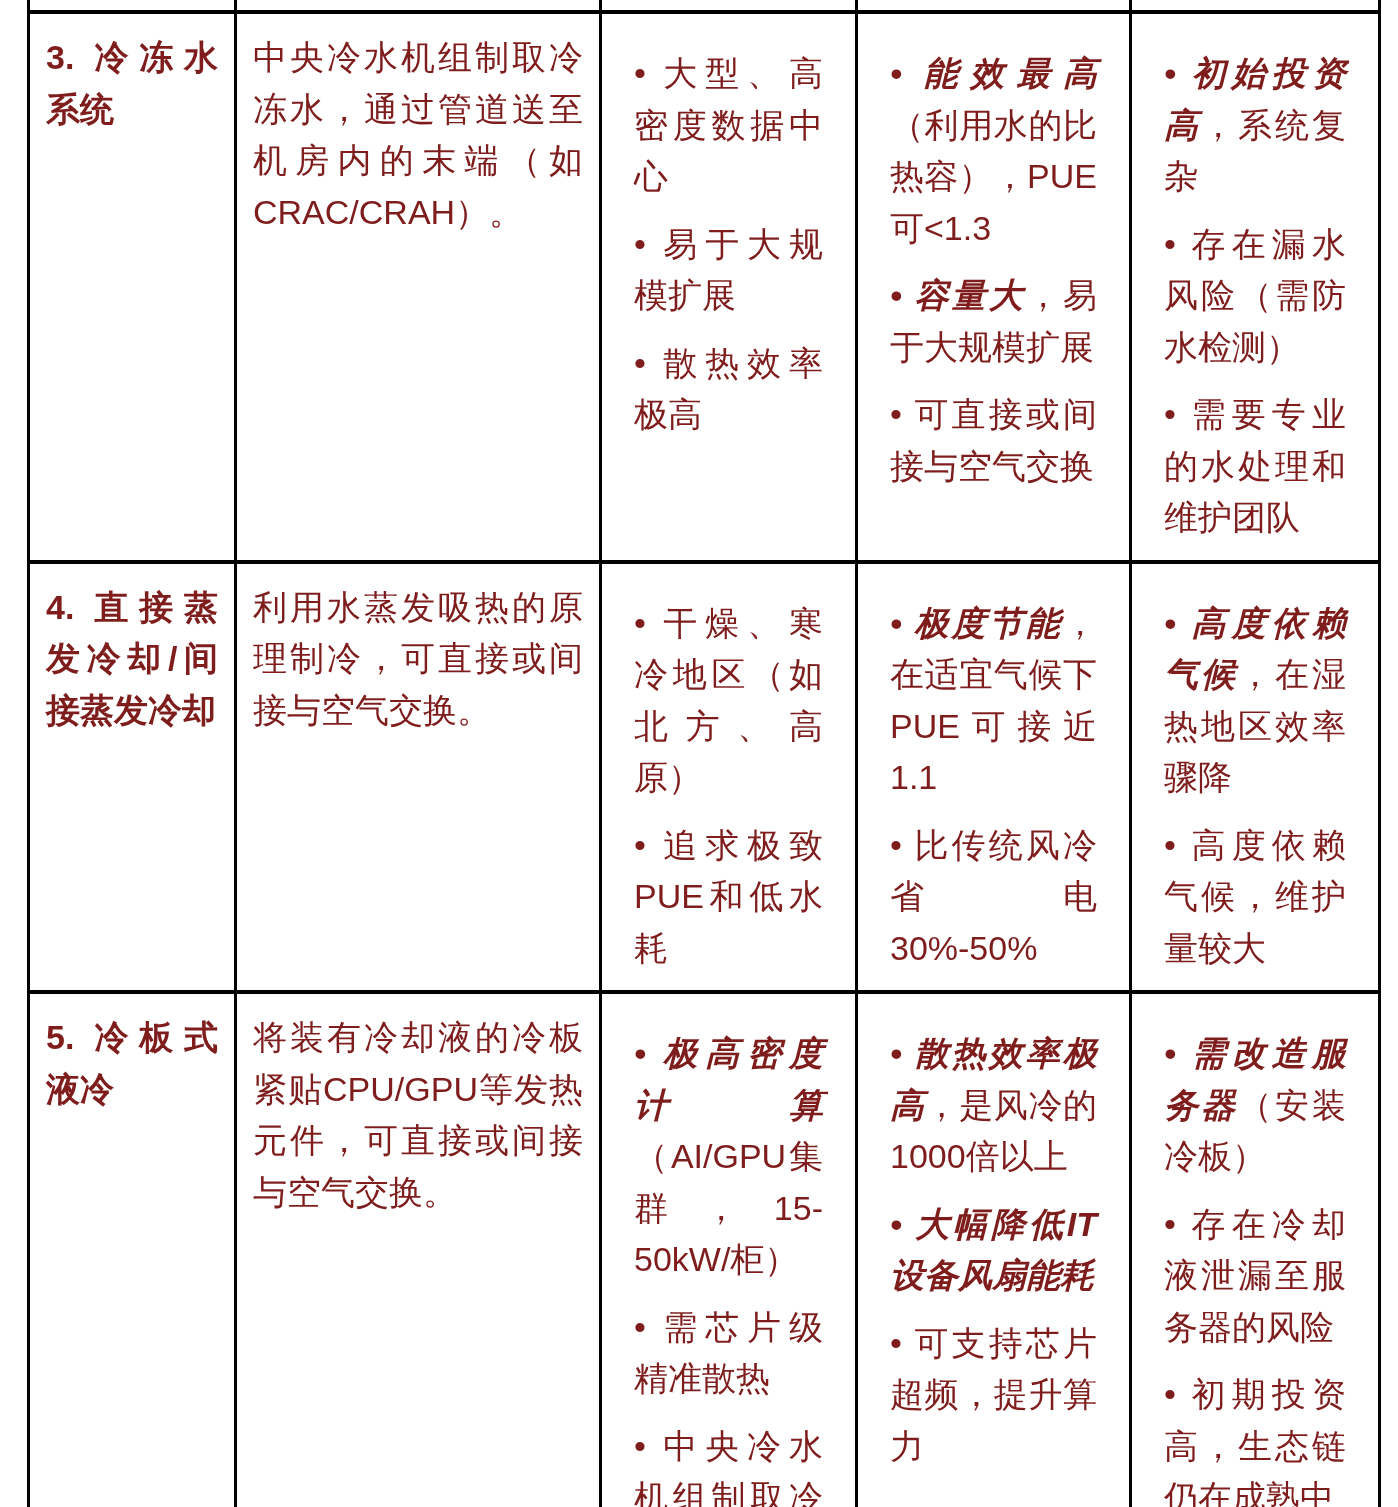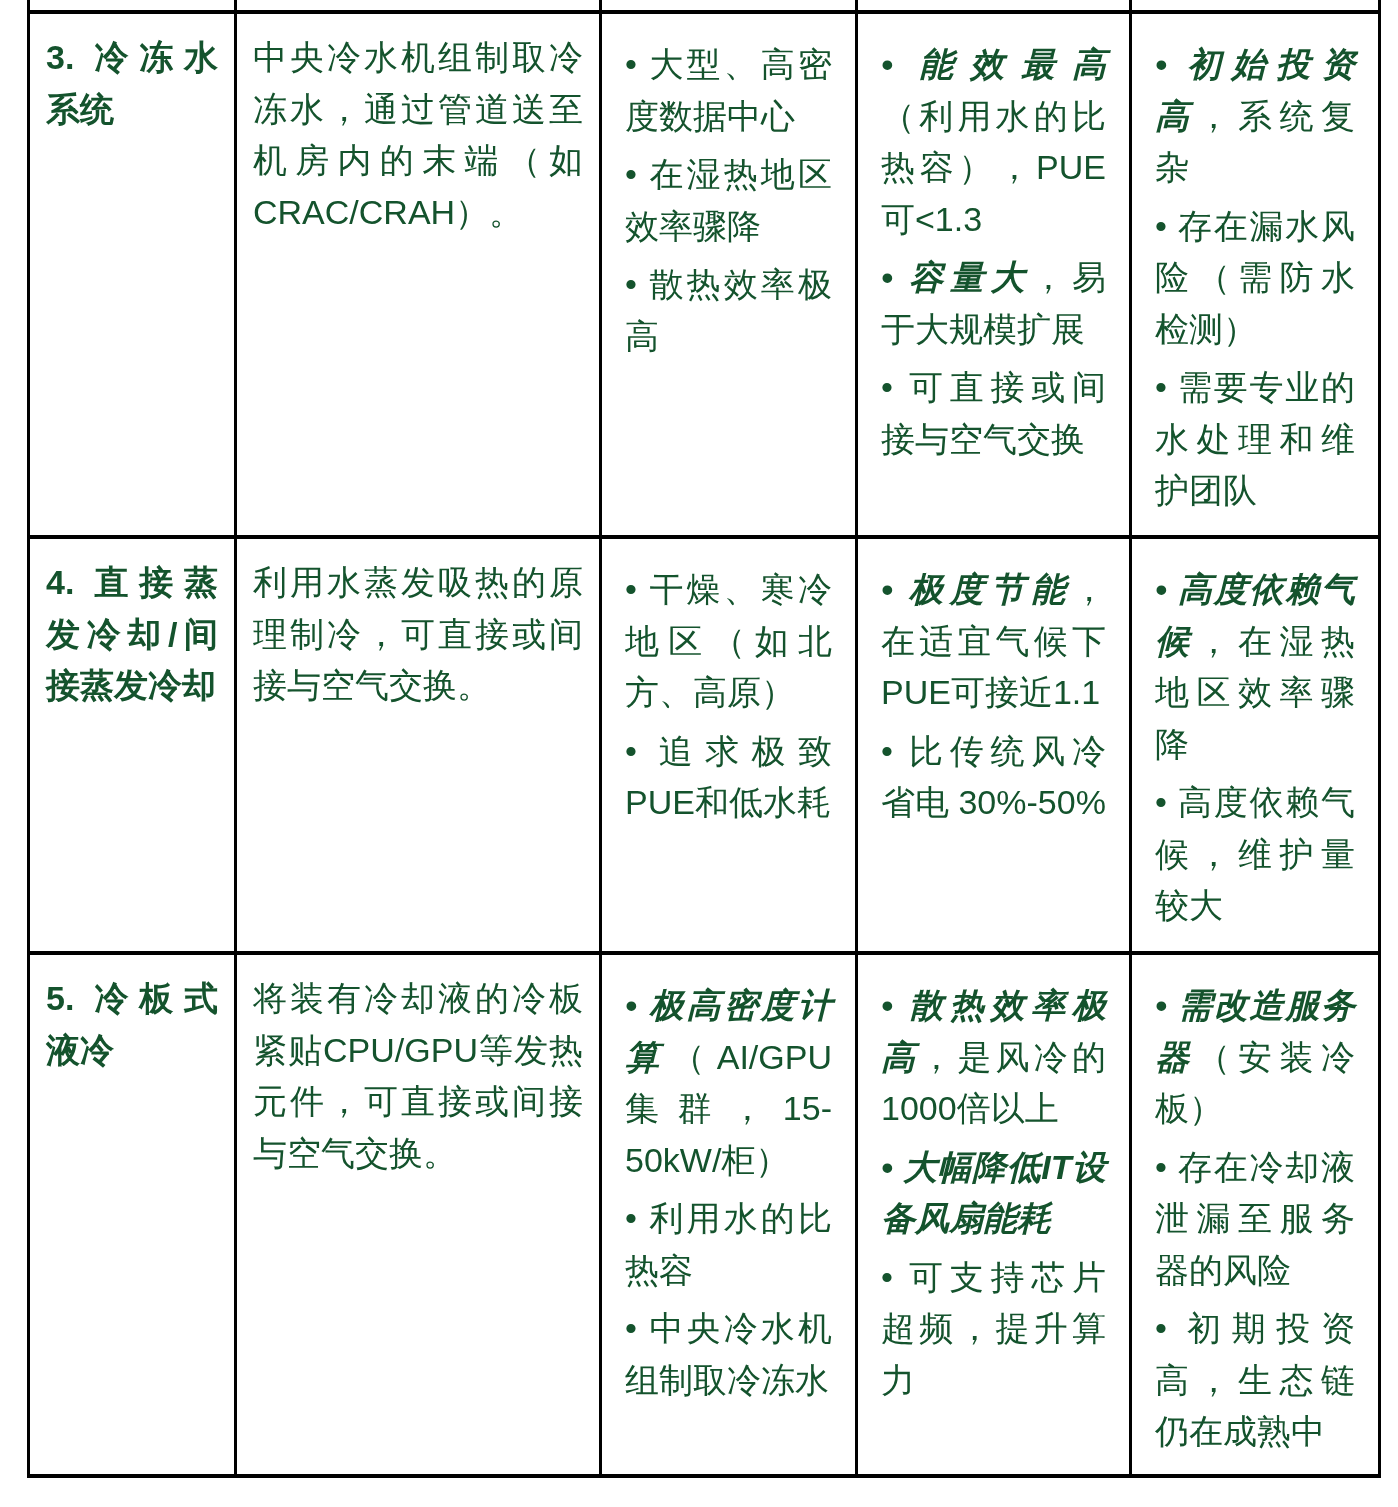--- a/index.html
+++ b/index.html
@@ -24,31 +24,31 @@
     border-left: 3px solid #000000;
     border-right: 3px solid #000000;
     border-top: 4px solid #000000;
     border-bottom: 4px solid #000000;
     vertical-align: top;
     padding: 18px 16px 0 16px;
     font-size: 34px;
     line-height: 51.5px;
     text-align: justify;
     text-justify: inter-character;
-    color: #14532d;
+    color: #7f1d1d;
     overflow: hidden;
   }
   
   table.doc-table tr.sliver td {
     border-top: none;
     padding: 0;
     height: 10px;
   }
   td.c-label { font-weight: bold; }
-  .bullet-item { margin: 7px; }
+  .bullet-item { margin: 16px; }
   .bullet-item b { font-weight: bold; font-style: italic; }
 </style>
 </head>
 <body>
 
 <div class="page">
   <table class="doc-table">
     <colgroup>
       <col style="width:207px">
         <col style="width:365px">
@@ -62,21 +62,21 @@
         <td></td>
         <td></td>
         <td></td>
         <td></td>
       </tr>
     <tr style="height: 525px;">
           <td class="c-label">3. 冷冻水系统</td>
           <td>中央冷水机组制取冷冻水，通过管道送至机房内的末端（如 CRAC/CRAH）。</td>
           <td>
             <div class="bullet-item">• 大型、高密度数据中心</div>
-            <div class="bullet-item">• 在湿热地区效率骤降</div>
+            <div class="bullet-item">• 易于大规模扩展</div>
             <div class="bullet-item">• 散热效率极高</div>
           </td>
           <td>
             <div class="bullet-item"><b>• 能效最高</b>（利用水的比热容），PUE可&lt;1.3</div>
             <div class="bullet-item"><b>• 容量大</b>，易于大规模扩展</div>
             <div class="bullet-item">• 可直接或间接与空气交换</div>
           </td>
           <td>
             <div class="bullet-item"><b>• 初始投资高</b>，系统复杂</div>
             <div class="bullet-item">• 存在漏水风险（需防水检测）</div>
@@ -97,21 +97,21 @@
           <td>
             <div class="bullet-item"><b>• 高度依赖气候</b>，在湿热地区效率骤降</div>
             <div class="bullet-item">• 高度依赖气候，维护量较大</div>
           </td>
         </tr>
         <tr style="height: 523px;">
           <td class="c-label">5. 冷板式液冷</td>
           <td>将装有冷却液的冷板紧贴CPU/GPU等发热元件，可直接或间接与空气交换。</td>
           <td>
             <div class="bullet-item"><b>• 极高密度计算</b>（AI/GPU集群，15-50kW/柜）</div>
-            <div class="bullet-item">• 利用水的比热容</div>
+            <div class="bullet-item">• 需芯片级精准散热</div>
             <div class="bullet-item">• 中央冷水机组制取冷冻水</div>
           </td>
           <td>
             <div class="bullet-item"><b>• 散热效率极高</b>，是风冷的1000倍以上</div>
             <div class="bullet-item"><b>• 大幅降低IT设备风扇能耗</b></div>
             <div class="bullet-item">• 可支持芯片超频，提升算力</div>
           </td>
           <td>
             <div class="bullet-item"><b>• 需改造服务器</b>（安装冷板）</div>
             <div class="bullet-item">• 存在冷却液泄漏至服务器的风险</div>

